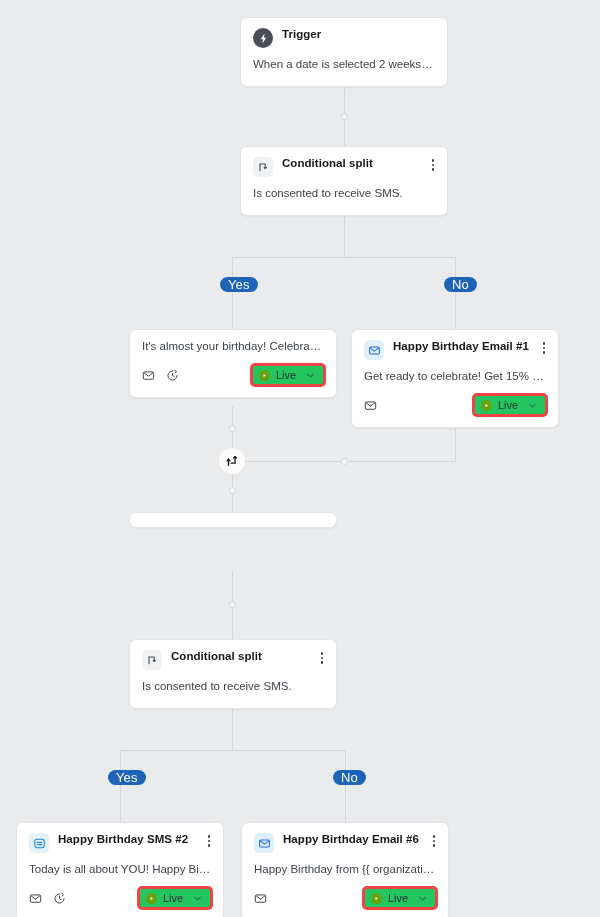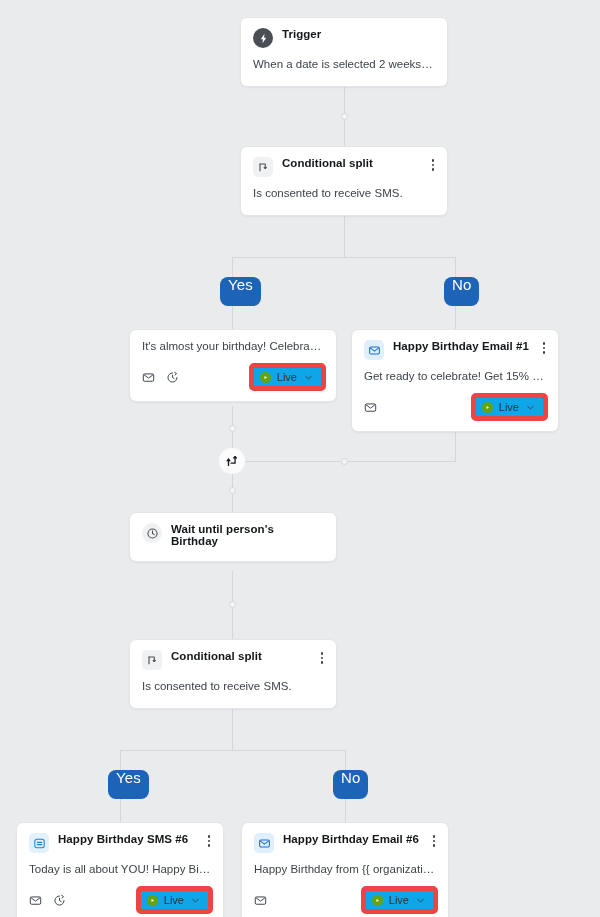--- a/index.html
+++ b/index.html
@@ -14,23 +14,23 @@
   
   .line-v { position: absolute; width: 1px; background: #d4d6d9; }
   .line-h { position: absolute; height: 1px; background: #d4d6d9; }
   .dot {
     position: absolute; width: 7px; height: 7px; border-radius: 50%;
     background: #f4f5f6; border: 1px solid #d4d6d9;
   }
 
   
   .pill {
-    position: absolute; height: 29px; padding: 0 8px;
+    position: absolute; height: 15px; padding: 0 8px;
     border-radius: 8px; background: #1d64b8; color: #fff;
-    font-size: 15px; line-height: 15px; font-weight: 400;
+    font-size: 13px; line-height: 15px; font-weight: 400;
     letter-spacing: .1px; white-space: nowrap;
   }
 
   
   .merge {
     position: absolute; width: 26px; height: 26px; border-radius: 50%;
     background: #fbfbfc; display: flex; align-items: center; justify-content: center;
   }
 
   
@@ -63,21 +63,21 @@
   .desc {
     padding: 9px 12px 0 12px; font-size: 11.5px; color: #3d4349;
     white-space: nowrap; overflow: hidden; text-overflow: ellipsis; line-height: 15px;
   }
   .card-foot {
     display: flex; align-items: center; padding: 9px 10px 10px 12px; gap: 11px;
   }
   .foot-icons { display: flex; align-items: center; gap: 11px; }
   .status {
     margin-left: auto; display: flex; align-items: center; gap: 6px;
-    border: 5px solid #ef4444; border-radius: 5px; background: #0ea5e9;
+    border: 3px solid #ef4444; border-radius: 5px; background: #22c55e;
     padding: 3px 7px 3px 6px; min-width: 76px;
   }
   .status .dotg {
     width: 11px; height: 11px; border-radius: 50%; background: #67a30f;
     display: flex; align-items: center; justify-content: center; flex: 0 0 11px;
   }
   .status .lbl { font-size: 11px; color: #2d3238; }
   .status .chev { margin-left: auto; display: flex; }
   svg { display: block; }
 </style>
@@ -233,29 +233,20 @@
         <span class="chev">
           <svg width="11" height="11" viewBox="0 0 16 16" fill="none" stroke="#3b4149" stroke-width="1.4" stroke-linecap="round">
               <path d="M4 6.4L8 10l4-3.6"></path>
             </svg>
         </span>
       </span>
     </div>
   </div>
 
   <div class="card" style="left:129px; top:512px; width:208px;">
-    <div class="card-head">
-      <span class="ico clock">
-        <svg width="13" height="13" viewBox="0 0 16 16" fill="none" stroke="#4b5157" stroke-width="1.3" stroke-linecap="round">
-          <circle cx="8" cy="8" r="5.6"></circle>
-            <path d="M8 4.8V8l2.2 1.4"></path>
-        </svg>
-      </span>
-      <span class="title">Wait until person's Birthday</span>
-    </div>
     <div style="height:14px"></div>
   </div>
 
   <div class="card" style="left:129px; top:639px; width:208px;">
     <div class="card-head">
       <span class="ico split">
         <svg width="12" height="12" viewBox="0 0 16 16" fill="none" stroke="#4b5157" stroke-width="1.5" stroke-linecap="round" stroke-linejoin="round">
           <path d="M4 13V4"></path>
             <path d="M4 4h7v6"></path>
             <path d="M11 10l-1.5-1.6M11 10l1.5-1.6"></path>
@@ -273,21 +264,21 @@
   </div>
 
   <div class="card" style="left:16px; top:822px; width:208px;">
     <div class="card-head">
       <span class="ico sms">
         <svg width="13" height="13" viewBox="0 0 16 16" fill="none" stroke="#1b86d4" stroke-width="1.3" stroke-linecap="round">
           <rect x="2.2" y="2.8" width="11.6" height="10.4" rx="2.6"></rect>
           <path d="M5.2 6.6h5.6M5.2 9.4h5.6"></path>
         </svg>
       </span>
-      <span class="title">Happy Birthday SMS #6</span>
+      <span class="title">Happy Birthday SMS #2</span>
       <span class="kebab">
           <i></i>
           <i></i>
           <i></i>
         </span>
     </div>
     <div class="desc">Today is all about YOU! Happy Birthday fr...</div>
     <div class="card-foot">
       <span class="foot-icons">
         <span>

